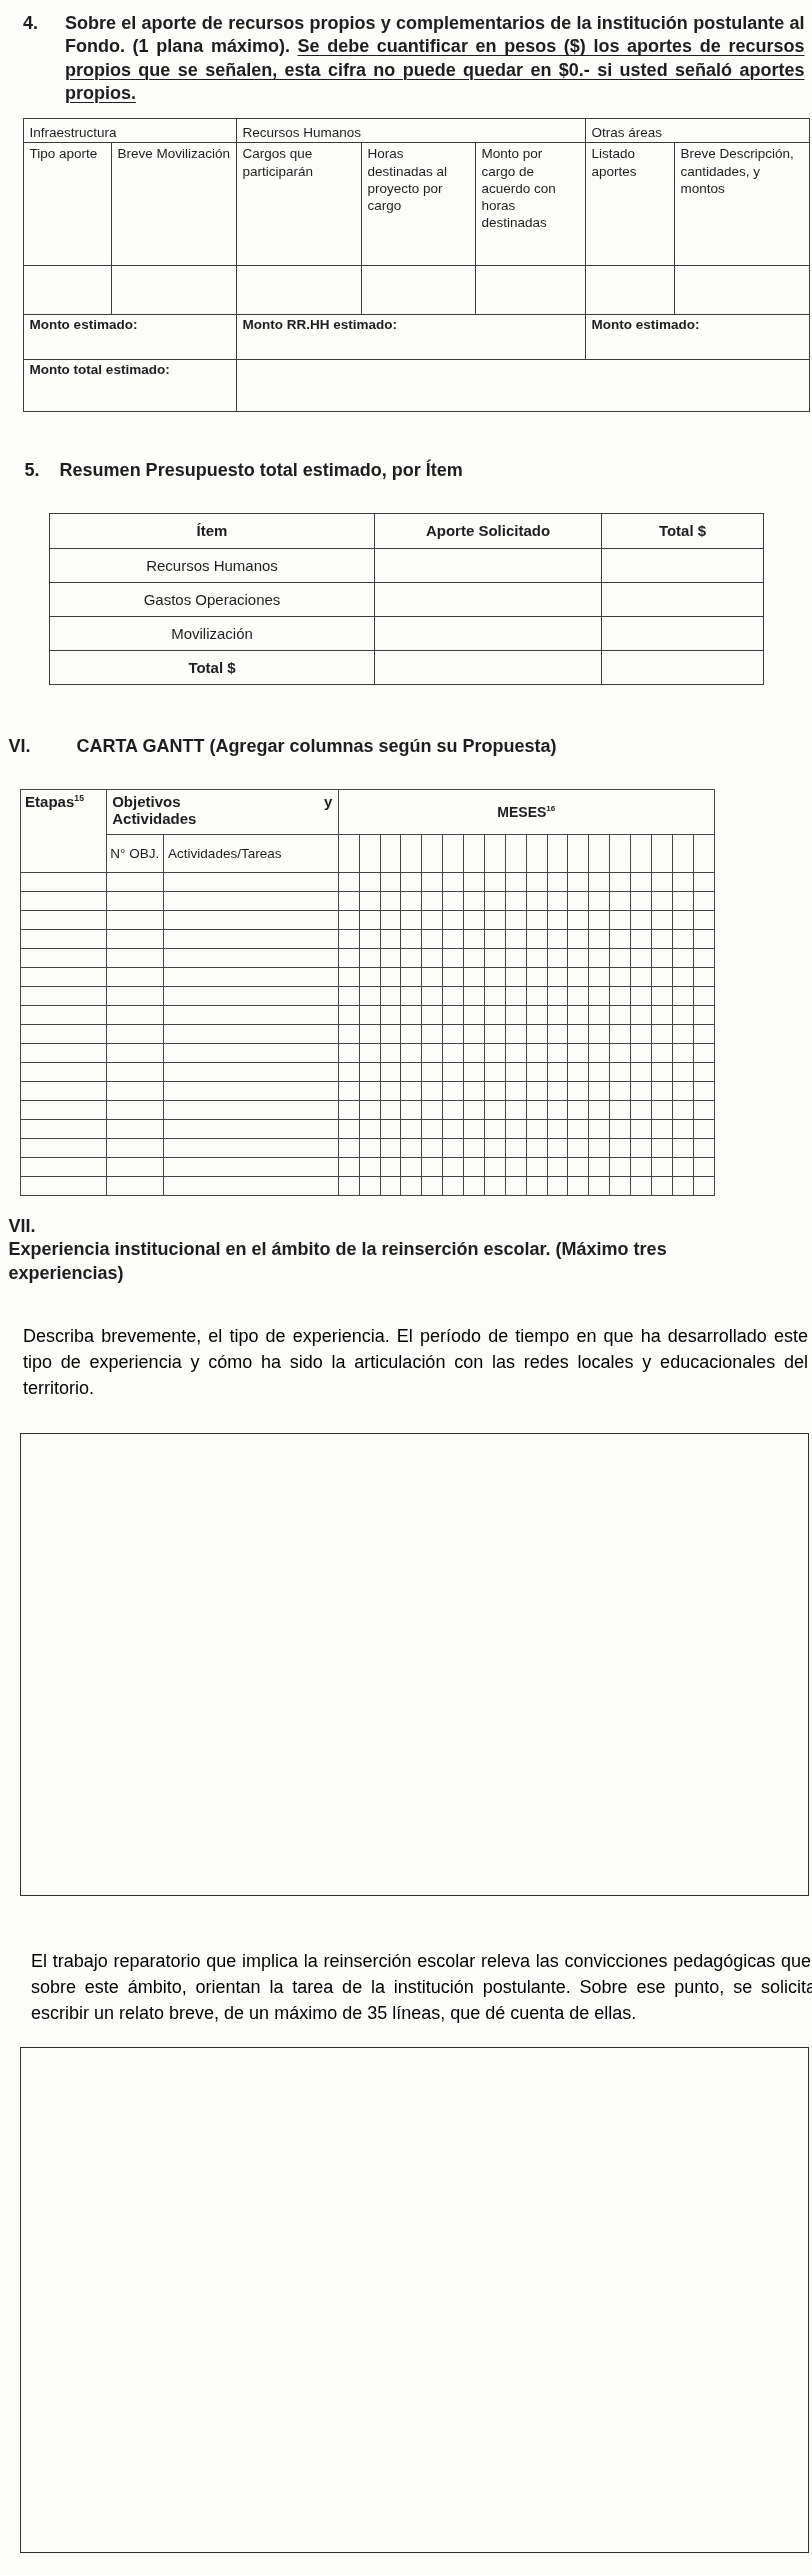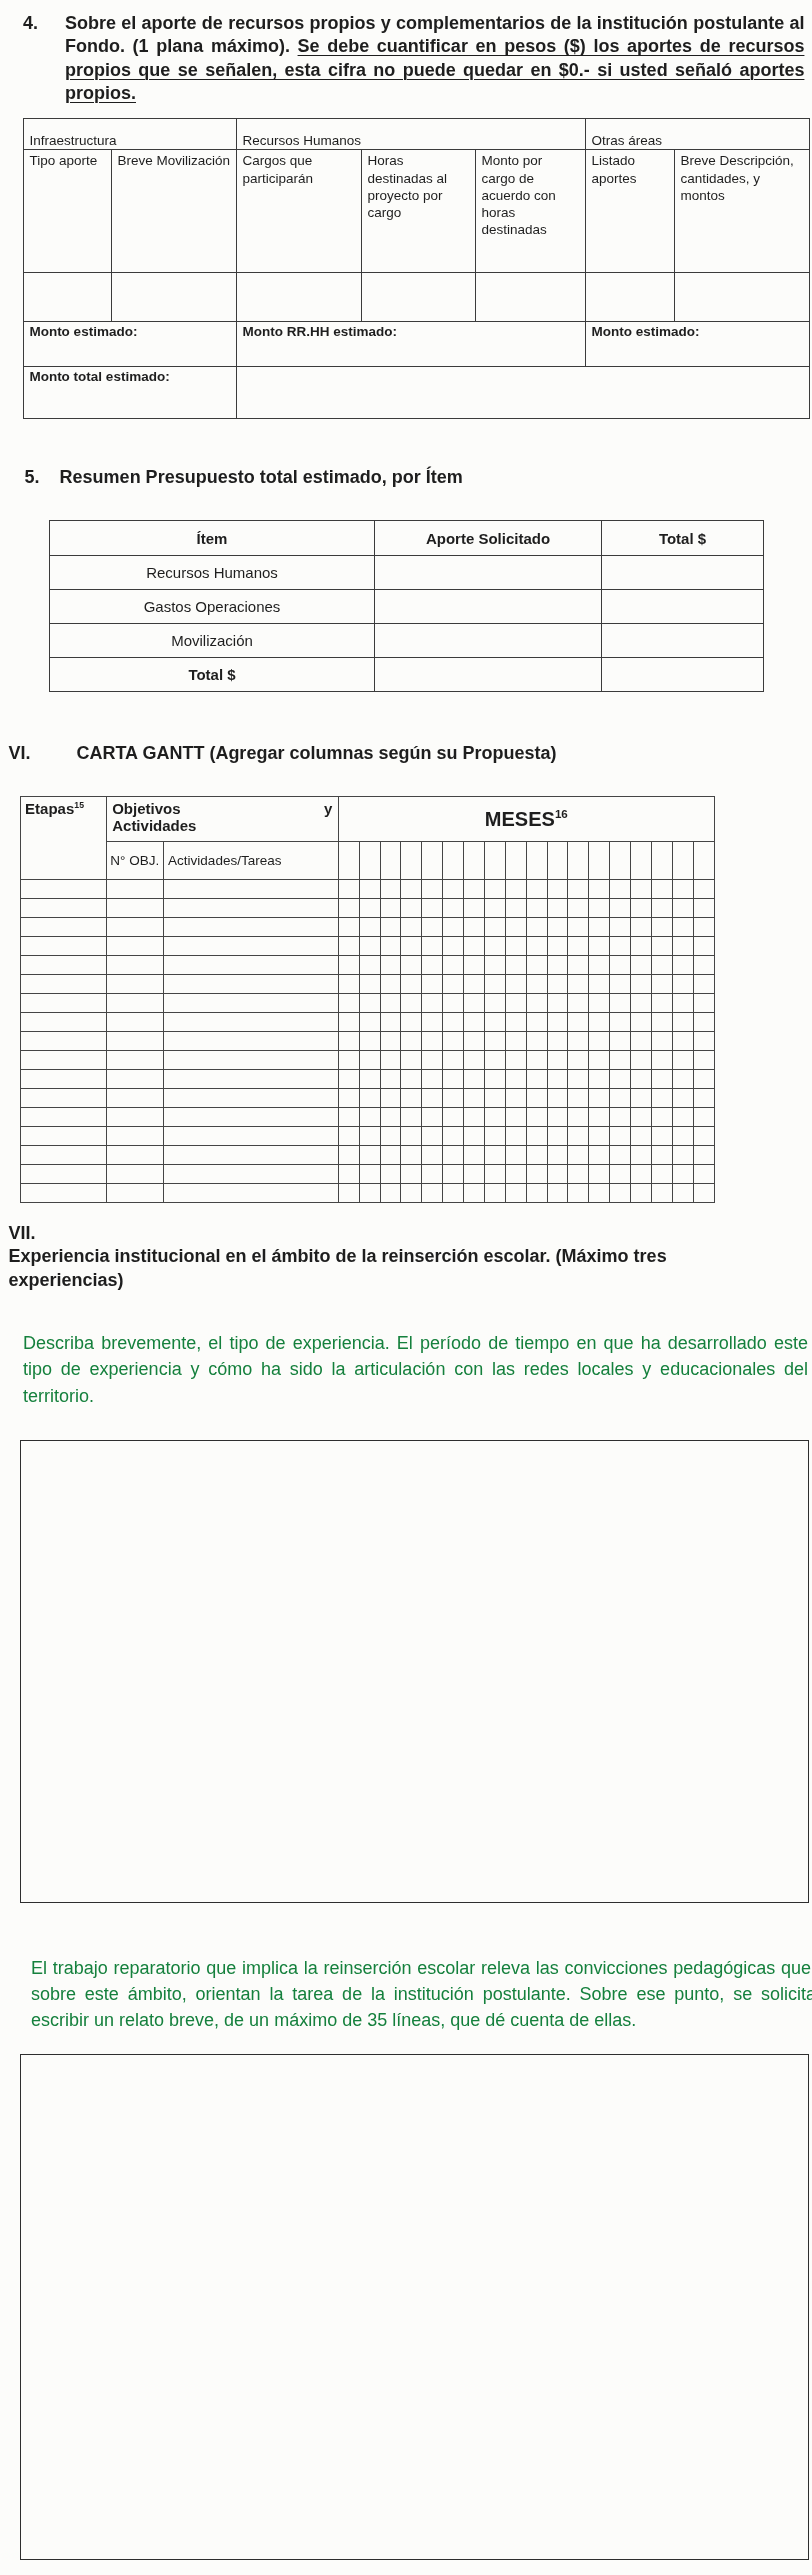--- a/index.html
+++ b/index.html
@@ -34,21 +34,21 @@
   
   table { border-collapse:collapse; }
   .t1 {
     margin-top:12px;
     width:786px;
     table-layout:fixed;
     font-size:13.5px;
     border:1.6px solid #2c2c2c;
   }
   .t1 td { border:1.1px solid #3b3b3b; padding:2.7px 5.4px; vertical-align:top; }
-  .t1 .grp td { height:24px; vertical-align:middle; padding-top:14px; padding-bottom:1.1px; }
+  .t1 .grp td { height:24px; vertical-align:middle; padding-top:6px; padding-bottom:1.1px; }
   .t1 .cols td { height:123px; line-height:1.28; }
   .t1 .empty td { height:49px; }
   .t1 .footer td { height:45px; font-weight:bold; }
   .t1 .total td { height:52px; font-weight:bold; }
 
   
   .t2 {
     margin-top:31px;
     margin-left:26px;
     width:715px;
@@ -69,29 +69,29 @@
     table-layout:fixed;
     font-size:14.6px;
     border:1.6px solid #2c2c2c;
   }
   .t3 th, .t3 td { border:1.1px solid #454545; }
   .t3 thead tr:first-child th { height:45px; }
   .g-etapas-h { vertical-align:top; text-align:left; padding:2.2px 4.3px; font-weight:bold; font-size:15px; }
   .g-objetivos-h { vertical-align:top; text-align:left; padding:2.2px 5.4px; font-weight:bold; font-size:15px; }
   .g-objetivos-h .line1 { display:flex; justify-content:space-between; }
   .g-objetivos-h .line2 { display:block; }
-  .g-meses-h { text-align:center; vertical-align:middle; font-weight:bold; font-size:20px; }
+  .g-meses-h { text-align:center; vertical-align:middle; font-weight:bold; font-size:14px; }
   .t3 thead tr.sub th { height:38px; font-weight:normal; font-size:13.5px; line-height:1.2; }
   .g-obj-h { text-align:center; vertical-align:middle; }
   .g-act-h { text-align:left; vertical-align:middle; padding:1.1px 4.3px; }
   .t3 tbody td { height:19px; }
   sup { font-size:0.58em; vertical-align:super; line-height:0; }
 
   
-  .para { font-size:18px; line-height:1.46; text-align:justify; margin-top:38px; width:785px; color:#15803d; }
+  .para { font-size:18px; line-height:1.46; text-align:justify; margin-top:38px; width:785px; color:#000000; }
   .para2 { margin-top:52px;margin-left:8px; }
   .answer-box {
     margin-left:-3.2px;
     width:789px;
     border:1.6px solid #2e2e2e;
     background:transparent;
   }
   .box1 { margin-top:31px; height:463px; }
   .box2 { margin-top:20.6px; height:506px; }
 </style>

